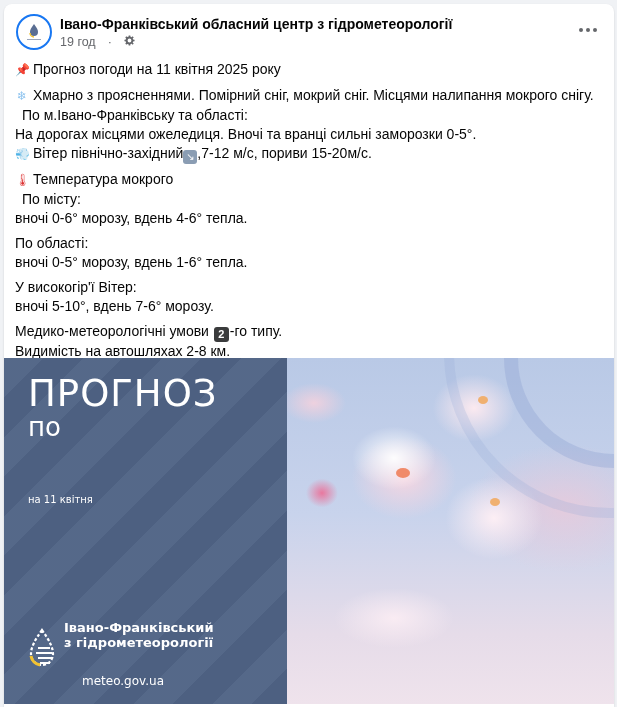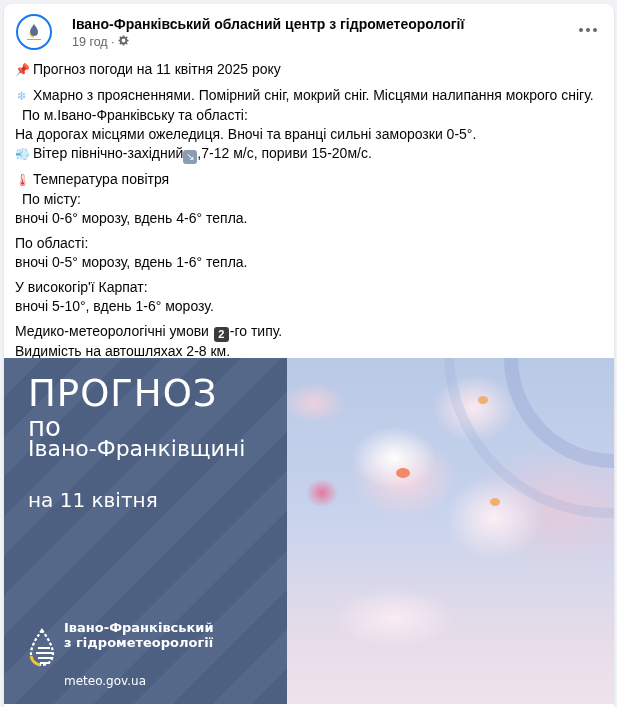--- a/index.html
+++ b/index.html
@@ -33,28 +33,28 @@
       background: #fff;
       display: flex; align-items: center; justify-content: center;
       flex-shrink: 0;
       margin-top: 0;
     }
     .avatar-inner {
       width: 26px; height: 26px; border-radius: 50%;
       background: #ffffff;
       position: relative;
     }
-    .head-text { margin-left: 20px; margin-top: 1px; }
+    .head-text { margin-left: 8px; margin-top: 1px; }
     .page-name {
       font-size: 14px; font-weight: 700; color: #050505;
       line-height: 18px; cursor: pointer;
     }
     .meta {
       font-size: 12.5px; color: #65676b; line-height: 16px;
-      display: flex; align-items: center; gap: 3px; margin-top: 1px;
+      display: flex; align-items: center; gap: 12px; margin-top: 1px;
     }
     .more {
       position: absolute; right: 14px; top: 16px;
       width: 24px; height: 20px;
       display: flex; align-items: center; justify-content: center; gap: 3px;
       cursor: pointer;
     }
     .more span { width: 4px; height: 4px; border-radius: 50%; background: #65676b; display: block; }
     .body {
       padding: 4px 20px 0 11px;
@@ -115,34 +115,34 @@
       font-size: 26px; line-height: 26px;
       font-family: "DejaVu Sans", sans-serif;
     }
     .ov-sub2 {
       position: absolute; left: 24px; top: 78px;
       font-size: 22px; line-height: 26px;
       font-family: "DejaVu Sans", sans-serif;
     }
     .ov-date {
       position: absolute; left: 24px; top: 132px;
-      font-size: 20px; line-height: 20px;
+      font-size: 10px; line-height: 20px;
       font-family: "DejaVu Sans", sans-serif;
     }
     .ov-logo {
       position: absolute; left: 22px; top: 270px;
       width: 32px; height: 44px;
     }
     .ov-org {
       position: absolute; left: 60px; top: 262px;
       font-size: 13px; font-weight: 700; line-height: 15px;
       font-family: "DejaVu Sans", sans-serif;
     }
     .ov-site {
-      position: absolute; left: 60px; top: 316px;
+      position: absolute; left: 78px; top: 316px;
       font-size: 12px; line-height: 14px;
       font-family: "DejaVu Sans", sans-serif;
     }
   </style>
 </head>
 <body>
 
 <div class="card">
   <div class="header">
     <div class="avatar">
@@ -196,32 +196,32 @@
       <div class="line ind">По м.Івано-Франківську та області:</div>
       <div class="line">На дорогах місцями ожеледиця. Вночі та вранці сильні заморозки 0-5°.</div>
       <div class="line">
         <span class="emoji">💨</span>
         <span>Вітер північно-західний</span><span class="arrow-badge">↘</span><span>,7-12 м/с, пориви 15-20м/с.</span>
       </div>
     </div>
     <div class="para">
       <div class="line">
         <span class="emoji" style="color:#d33">🌡</span>
-        <span>Температура повітря</span>
+        <span>Температура мокрого</span>
       </div>
       <div class="line ind">По місту:</div>
       <div class="line">вночі 0-6° морозу, вдень 4-6° тепла.</div>
     </div>
     <div class="para">
       <div class="line">По області:</div>
       <div class="line">вночі 0-5° морозу, вдень 1-6° тепла.</div>
     </div>
     <div class="para">
-      <div class="line">У високогір'ї Карпат:</div>
-      <div class="line">вночі 5-10°, вдень 1-6° морозу.</div>
+      <div class="line">У високогір'ї Вітер:</div>
+      <div class="line">вночі 5-10°, вдень 7-6° морозу.</div>
     </div>
     <div class="para">
       <div class="line">
         <span>Медико-метеорологічні умови</span>
         <span class="num-badge">2</span><span>-го типу.</span>
       </div>
       <div class="line">Видимість на автошляхах 2-8 км.</div>
     </div>
   </div>
 
@@ -229,21 +229,20 @@
     <div class="photo">
       <div class="ring" style="left:500px; top:-110px; width:220px; height:220px;"></div>
       <div class="ring" style="left:440px; top:-170px; width:330px; height:330px; border-width:10px; border-color:rgba(150,170,215,0.25);"></div>
       <div class="stamen" style="left:392px; top:110px; width:14px; height:10px;"></div>
       <div class="stamen" style="left:474px; top:38px; width:10px; height:8px; background:#f0b070;"></div>
       <div class="stamen" style="left:486px; top:140px; width:10px; height:8px; background:#f0b070;"></div>
     </div>
     <div class="overlay">
       <div class="ov-title">ПРОГНОЗ</div>
       <div class="ov-sub1">по</div>
-      <div class="ov-sub2">Івано-Франківщині</div>
       <div class="ov-date">на 11 квітня</div>
       <div class="ov-logo">
         <svg width="32" height="44" viewBox="0 0 32 44">
           <path d="M16 2 C9 12 5 19 5 26 a11 11 0 0 0 22 0 C27 19 23 12 16 2z" fill="none" stroke="#ffffff" stroke-width="2.2" stroke-dasharray="3 2"></path>
           <g stroke="#ffffff" stroke-width="2">
             <line x1="12" y1="20" x2="24" y2="20"></line>
             <line x1="10" y1="25" x2="26" y2="25"></line>
             <line x1="12" y1="30" x2="26" y2="30"></line>
             <line x1="14" y1="35" x2="24" y2="35"></line>
           </g>

